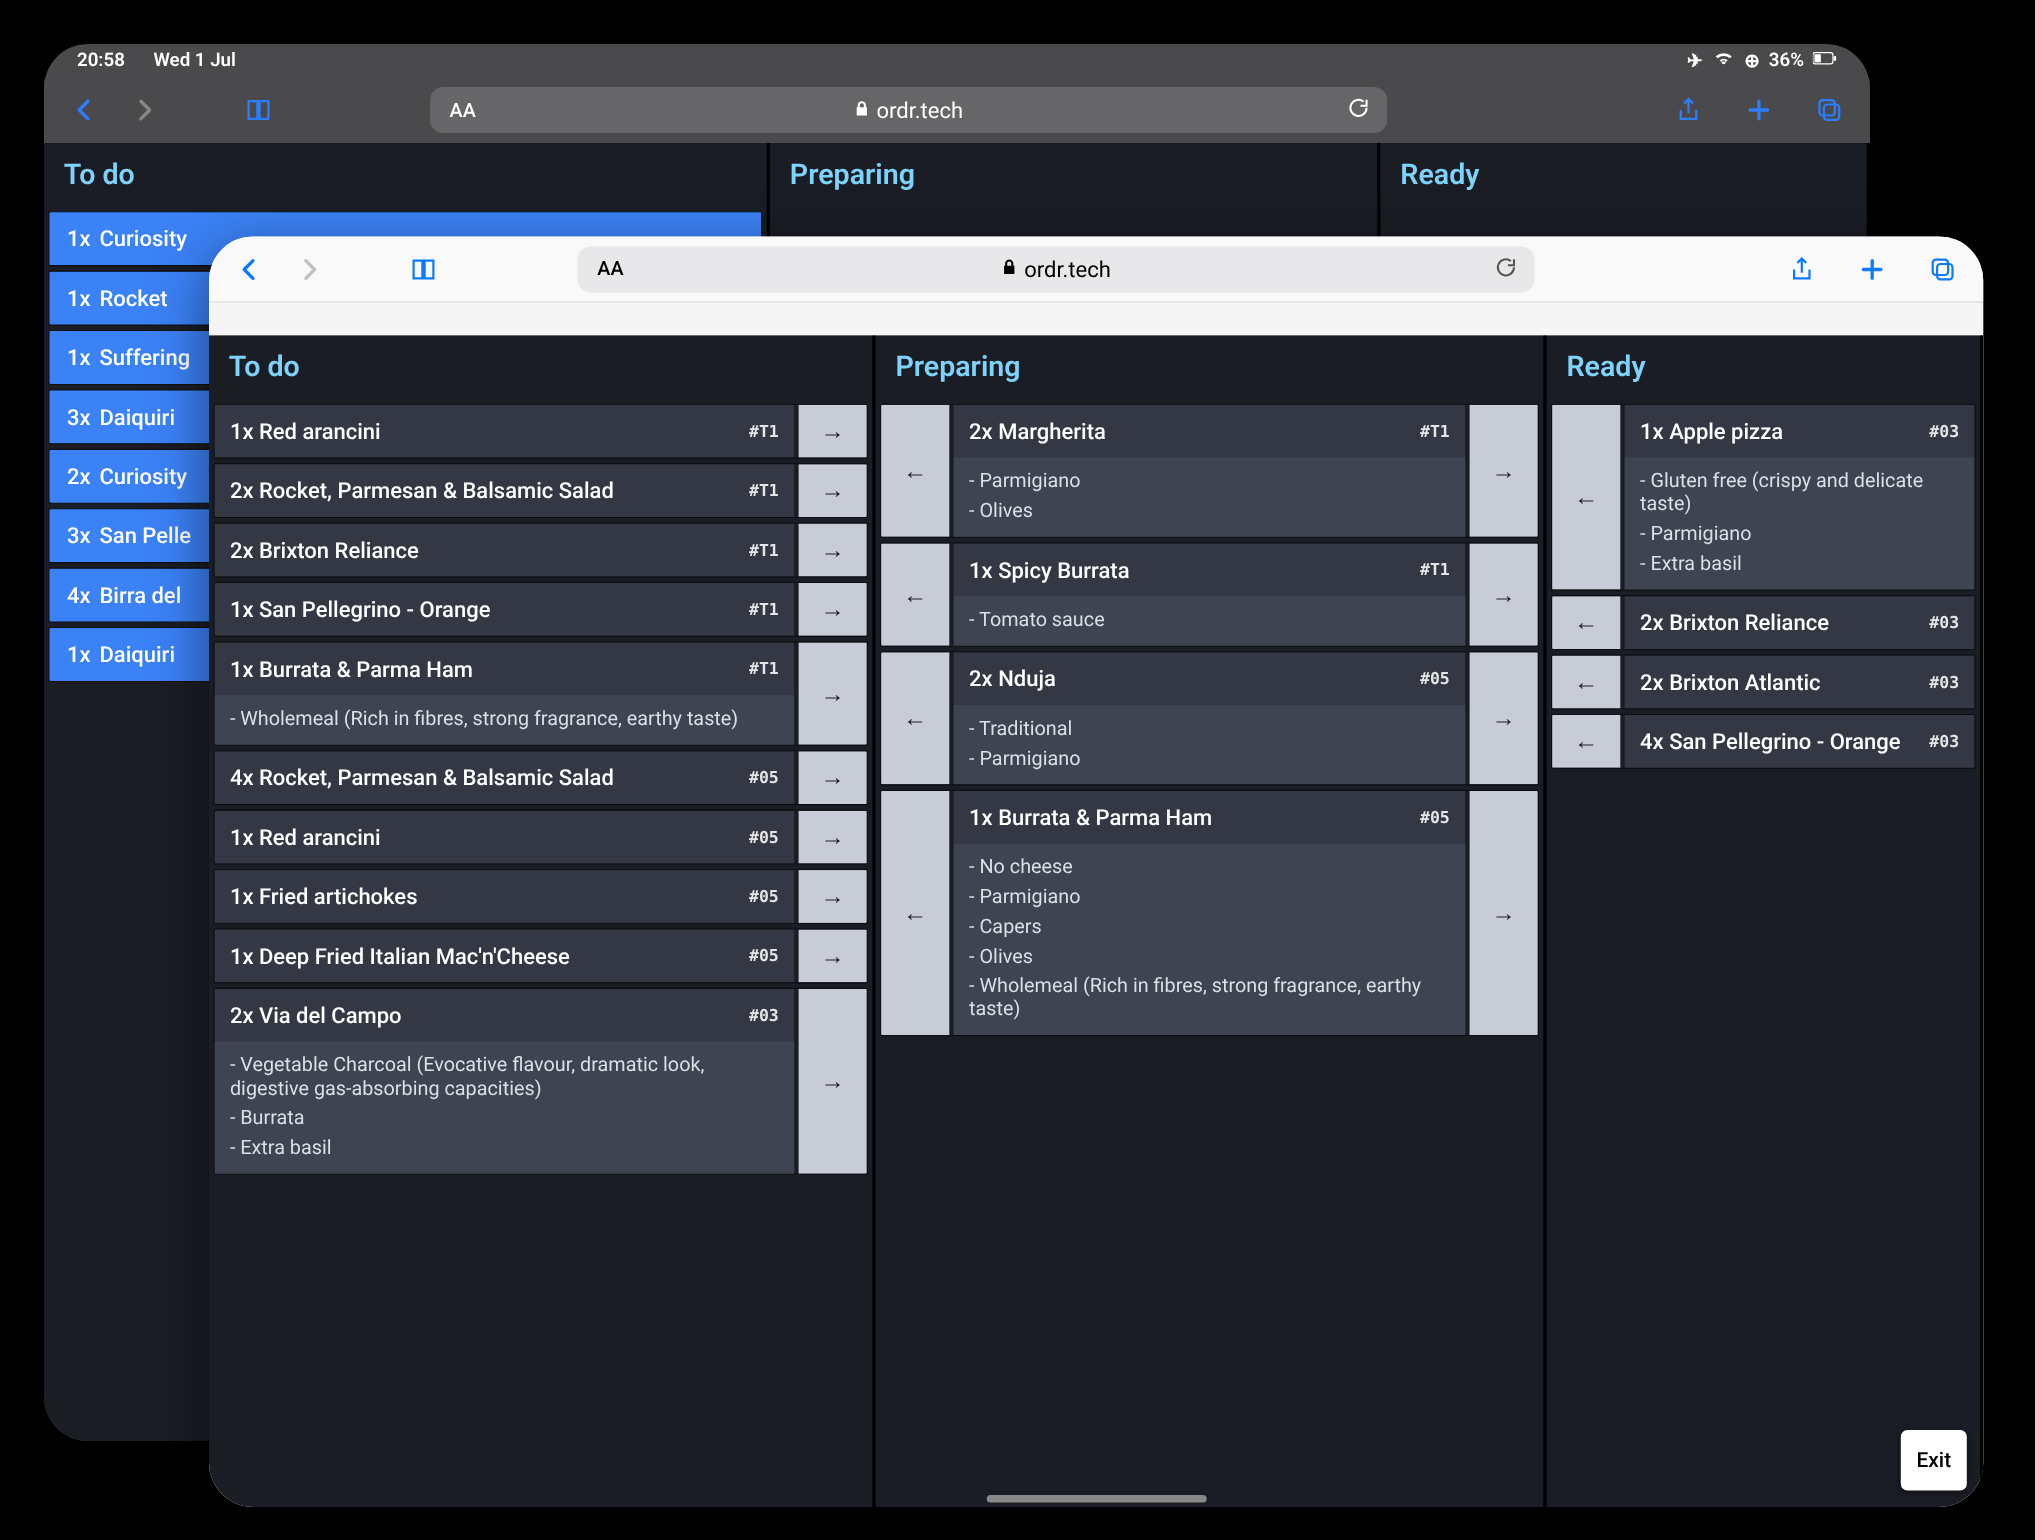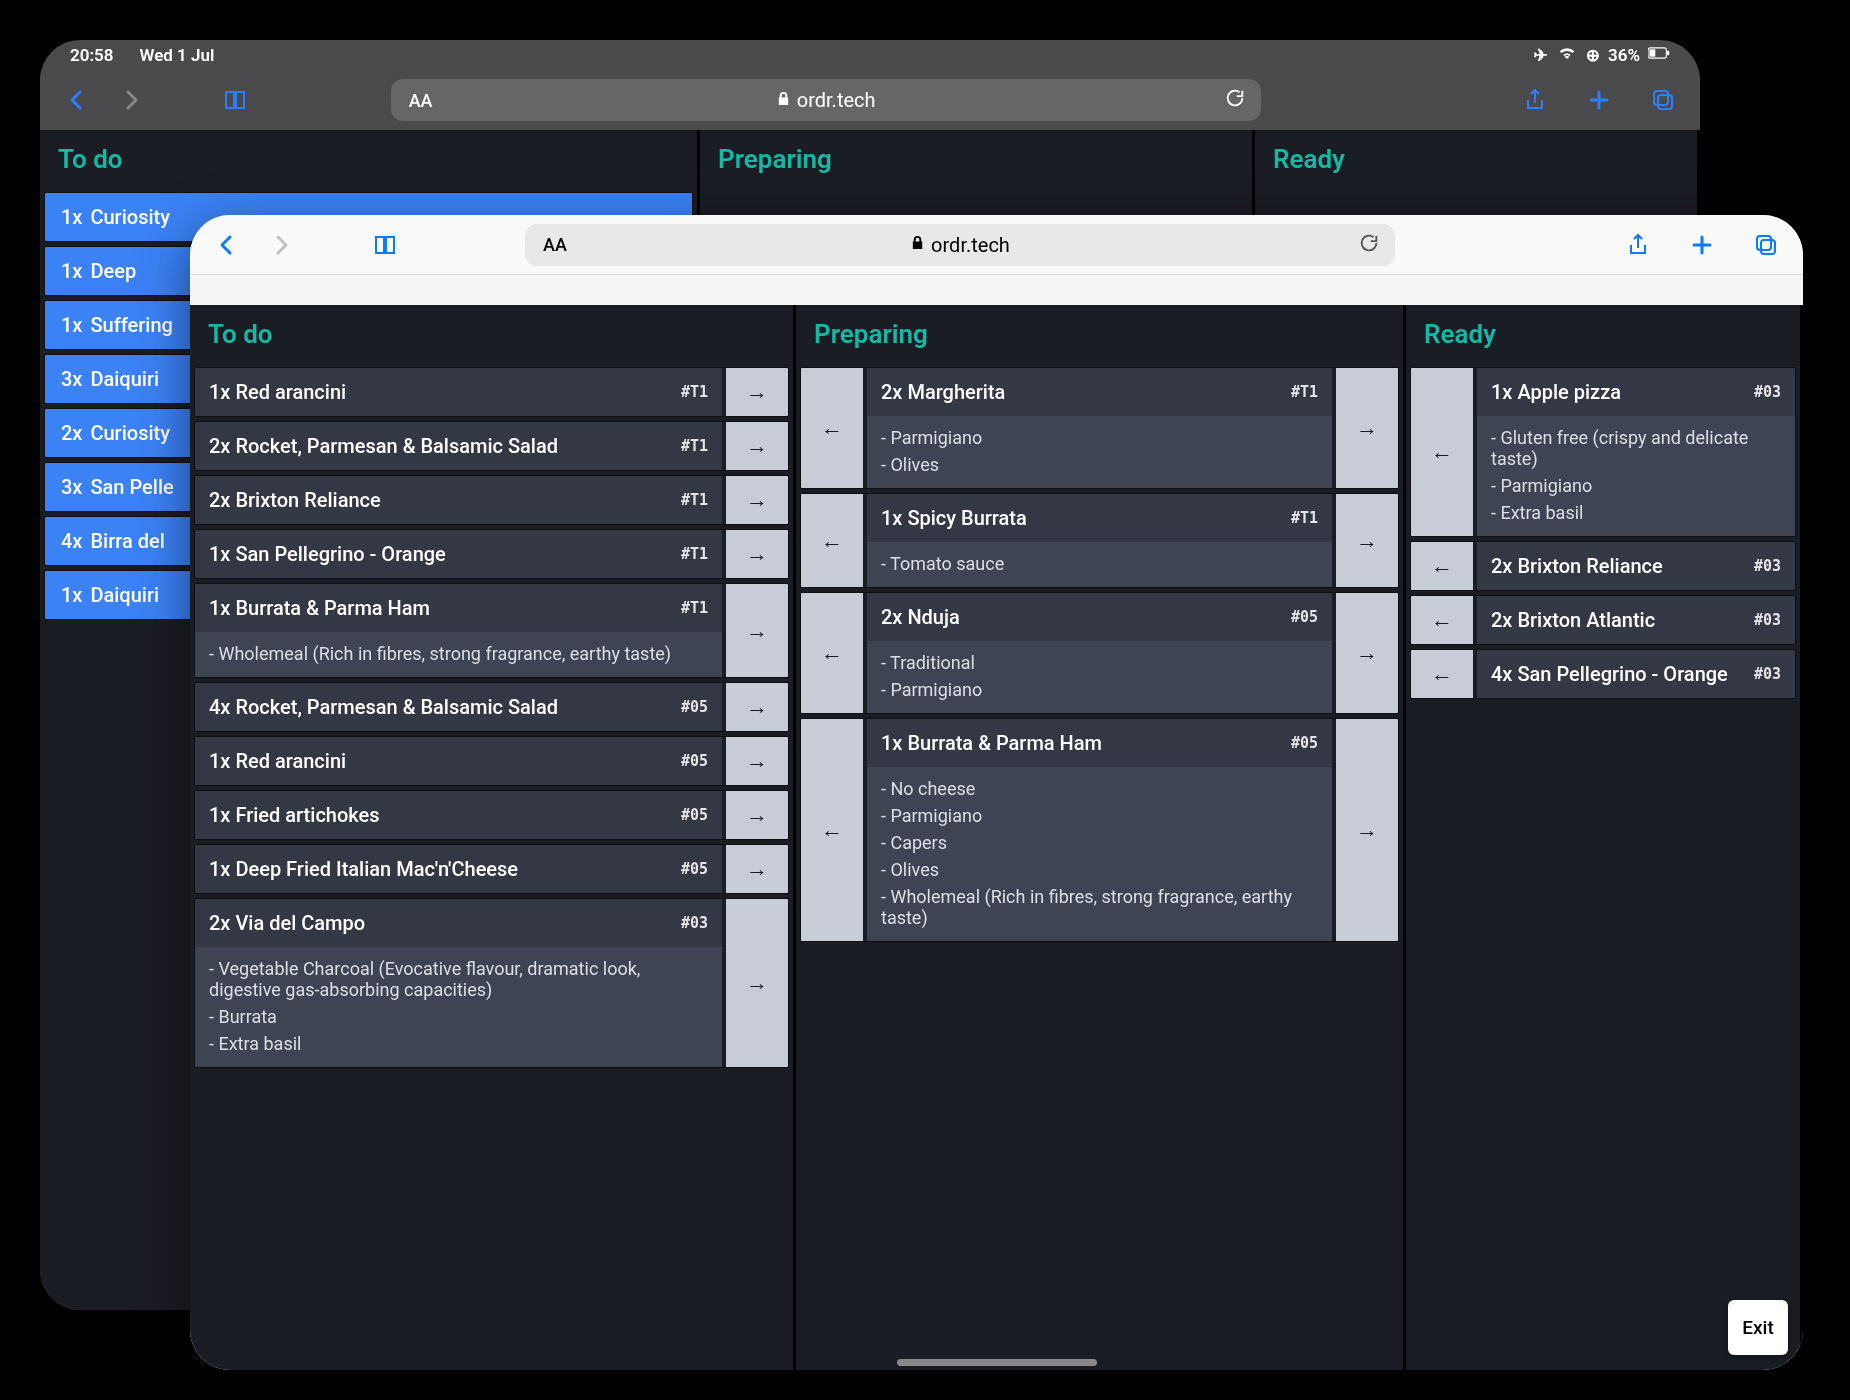--- a/index.html
+++ b/index.html
@@ -75,21 +75,21 @@
   }
   .ipad-back .app { top:90px; }
   .ipad-front .app { top:90px; }
 
   .col {
     display:flex; flex-direction:column;
     border-right:3px solid #000;
     overflow:hidden;
   }
   .col-header {
-    color:#14b8a6; font-weight:600; font-size:26px;
+    color:#7dd3fc; font-weight:600; font-size:26px;
     padding: 14px 18px 18px;
     background:#1b1d24;
   }
   .col-body {
     display:flex; flex-direction:column;
     gap:4px;
     padding: 0 4px;
     overflow:hidden;
   }
 
@@ -246,21 +246,21 @@
           </svg>
         </div>
     </div>
   </div>
 
   <div class="app">
     <div class="col col1">
       <div class="col-header">To do</div>
       <div class="col-body" id="back-todo">
           <div class="simple-card"><span class="qty">1x</span><span>Curiosity</span></div>
-          <div class="simple-card"><span class="qty">1x</span><span>Deep</span></div>
+          <div class="simple-card"><span class="qty">1x</span><span>Rocket</span></div>
           <div class="simple-card"><span class="qty">1x</span><span>Suffering</span></div>
           <div class="simple-card"><span class="qty">3x</span><span>Daiquiri</span></div>
           <div class="simple-card"><span class="qty">2x</span><span>Curiosity</span></div>
           <div class="simple-card"><span class="qty">3x</span><span>San Pelle</span></div>
           <div class="simple-card"><span class="qty">4x</span><span>Birra del</span></div>
           <div class="simple-card"><span class="qty">1x</span><span>Daiquiri</span></div>
         </div>
     </div>
     <div class="col col2">
       <div class="col-header">Preparing</div>

